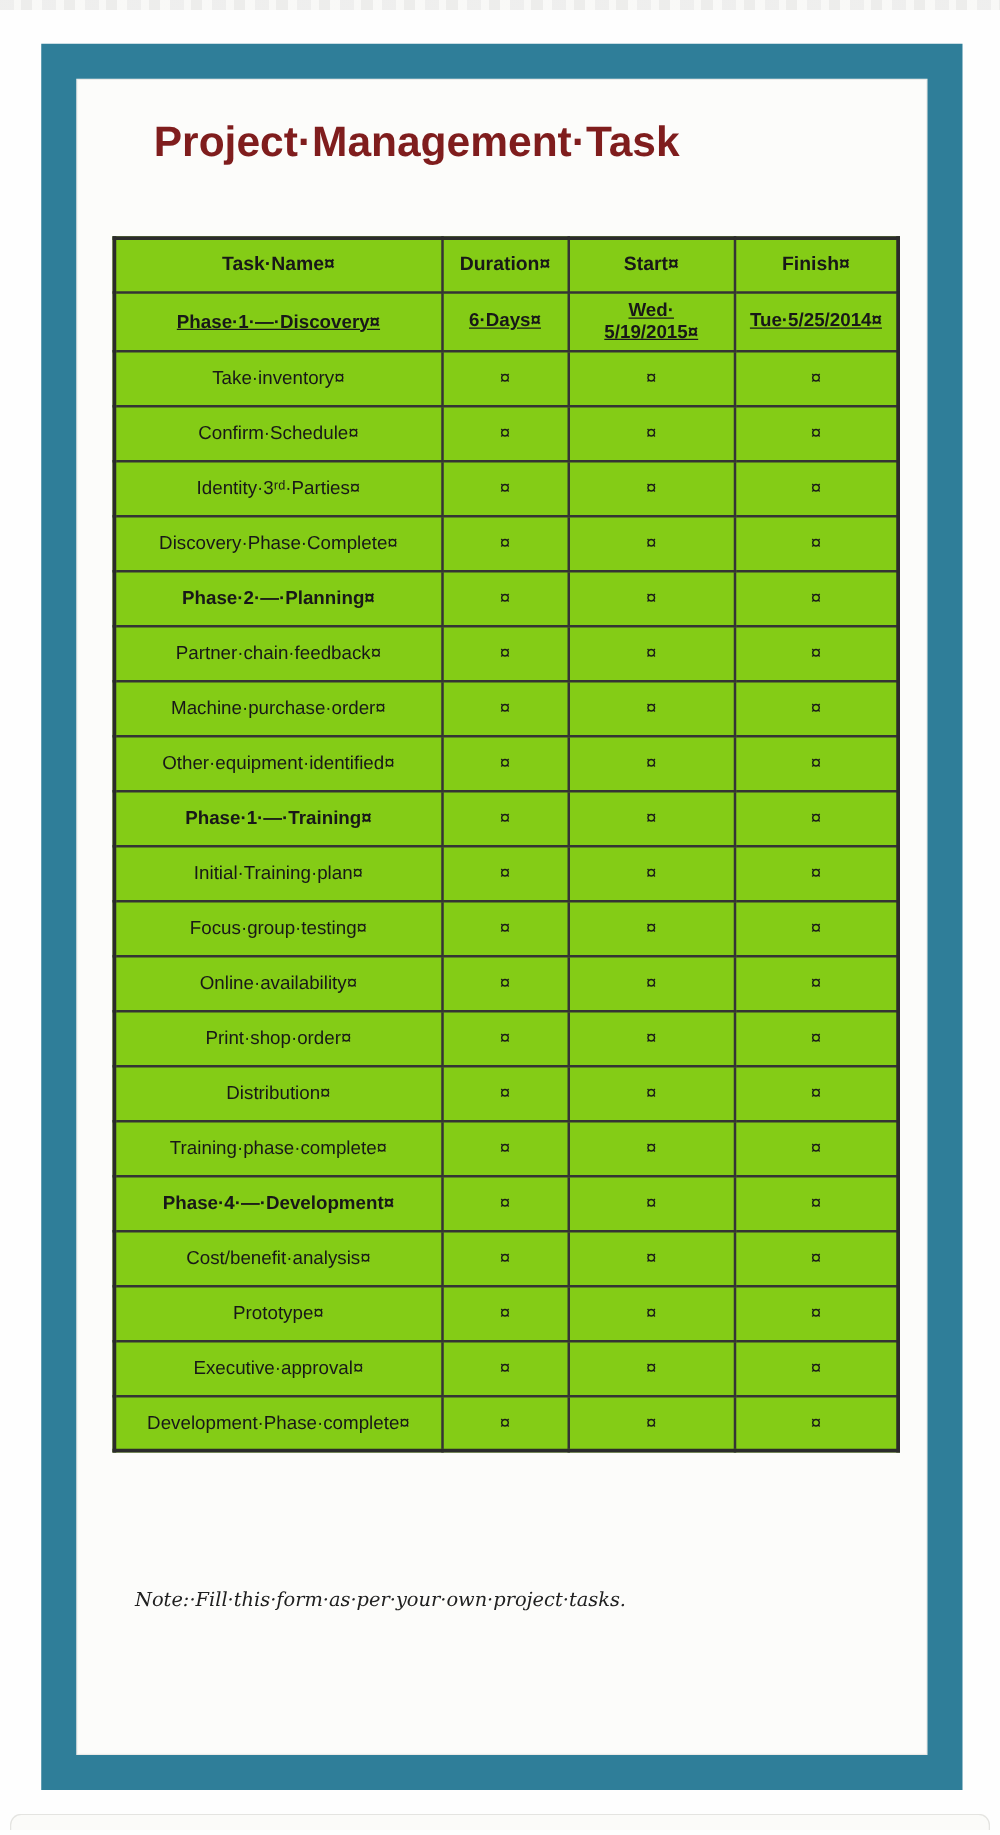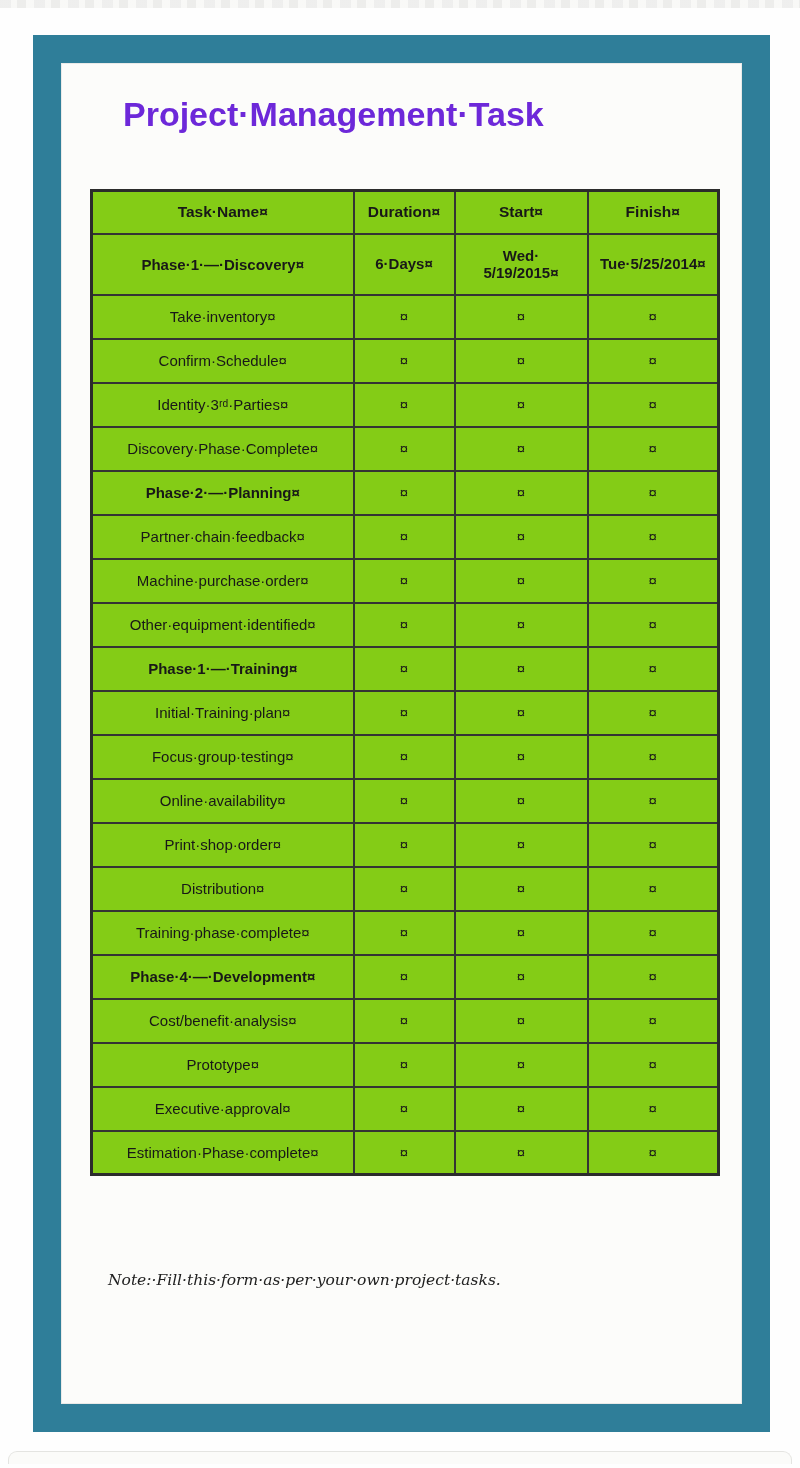--- a/index.html
+++ b/index.html
@@ -21,42 +21,42 @@
     position:absolute;left:33px;top:35px;width:737px;height:1397px;
     background:var(--frame,#2f7e99);
     box-sizing:border-box;padding:28px;
   }
   .page{
     width:100%;height:100%;background:#fcfcfa;position:relative;
     box-shadow:inset 0 0 0 1px rgba(0,0,0,.07);
   }
   .doc-title{
     position:absolute;left:62px;top:32px;margin:0;
-    font-size:34px;font-weight:700;letter-spacing:0px;color:#6d28d9;
+    font-size:34px;font-weight:700;letter-spacing:0px;color:#7f1d1d;
     font-family:"Liberation Sans", sans-serif;white-space:nowrap;
   }
   table.tasks{
     position:absolute;left:29px;top:126px;width:627px;
     border-collapse:collapse;table-layout:fixed;
     background:#84cc16;
     border:3px solid #2b2b2b;
   }
   table.tasks col.c1{width:262px}
   table.tasks col.c2{width:101px}
   table.tasks col.c3{width:133px}
   table.tasks col.c4{width:131px}
   table.tasks th, table.tasks td{
     border:2px solid #343434;
     text-align:center;vertical-align:middle;
     padding:0 2px;overflow:hidden;
     font-size:15px;color:#181818;
   }
   table.tasks thead tr{height:43px;}
   table.tasks tbody tr{height:44px;}
-  table.tasks tbody tr.first{height:61px;}
+  table.tasks tbody tr.first{height:47px;text-decoration:underline;}
   table.tasks th{font-weight:700;font-size:15.5px;}
   td.b{font-weight:700;}
   td.val{font-weight:700;white-space:pre-line;line-height:1.15;}
   td.marker{font-size:11px;color:#3e3e3e;font-weight:400;}
   .note{
     position:absolute;left:43px;top:1204px;margin:4px;
     font-family:"DejaVu Serif", serif;font-style:italic;
     font-size:15.5px;color:#202020;white-space:nowrap;
   }
   
@@ -207,21 +207,21 @@
     <td class="c-start marker">¤</td>
     <td class="c-fin marker">¤</td>
   </tr>
           <tr>
     <td class="c-name">Executive·approval¤</td>
     <td class="c-dur marker">¤</td>
     <td class="c-start marker">¤</td>
     <td class="c-fin marker">¤</td>
   </tr>
           <tr>
-    <td class="c-name">Estimation·Phase·complete¤</td>
+    <td class="c-name">Development·Phase·complete¤</td>
     <td class="c-dur marker">¤</td>
     <td class="c-start marker">¤</td>
     <td class="c-fin marker">¤</td>
   </tr>
         </tbody>
     </table>
 
     <p class="note">Note:·Fill·this·form·as·per·your·own·project·tasks.</p>
 
   </div>

